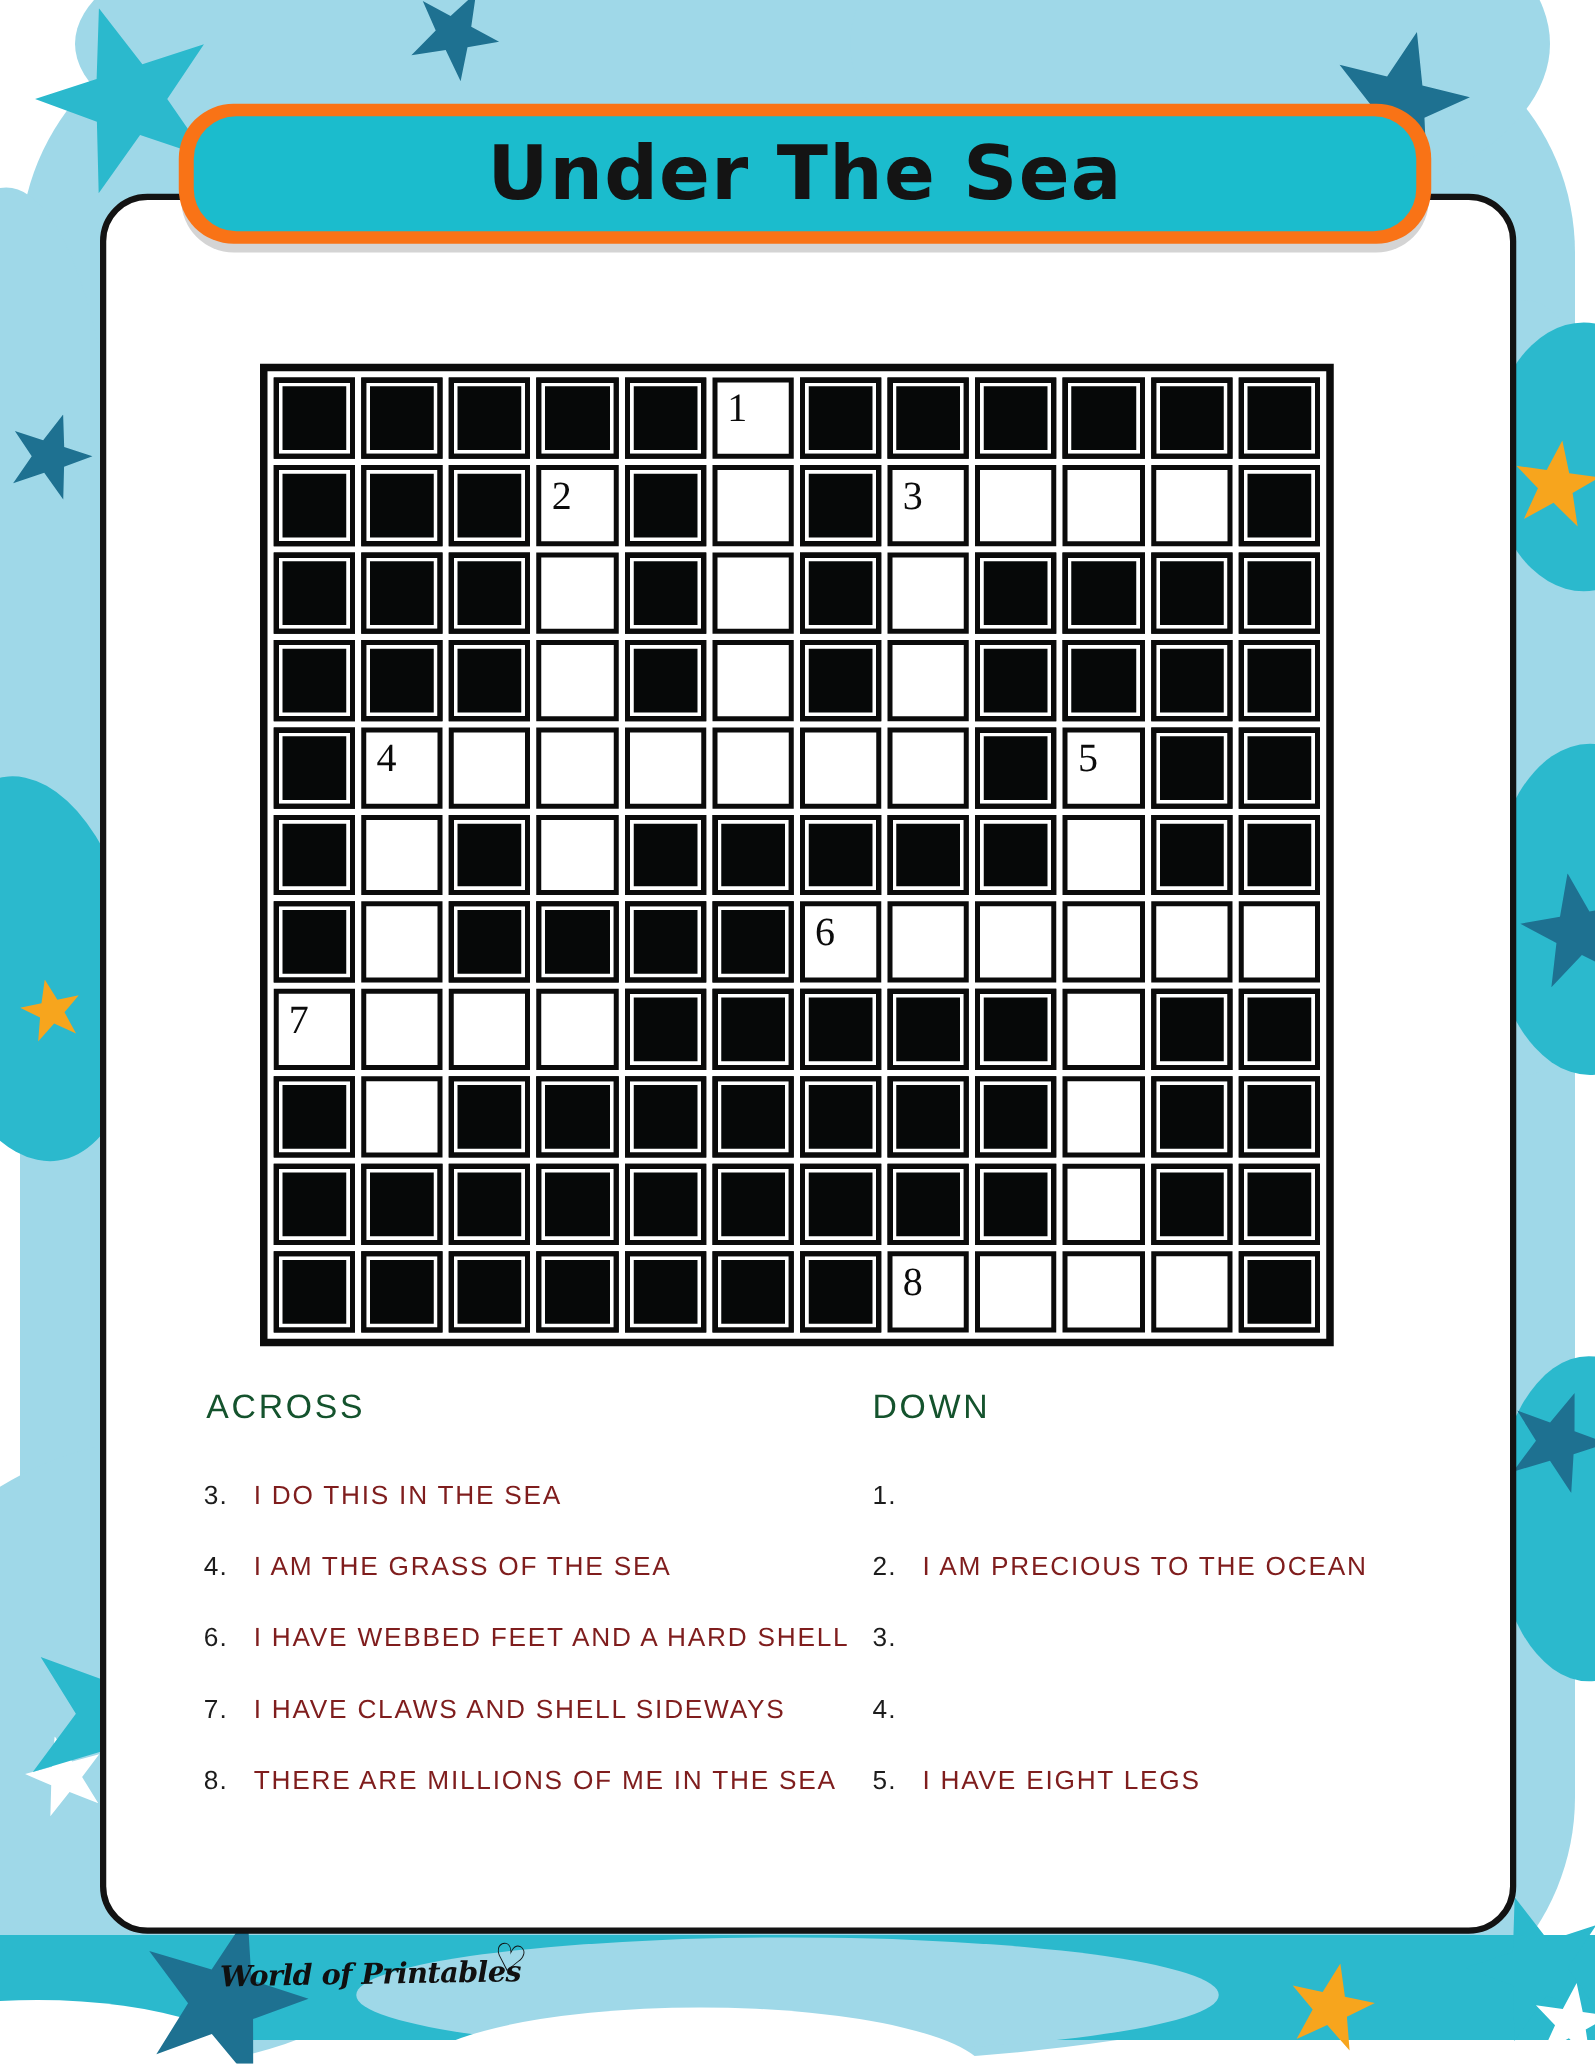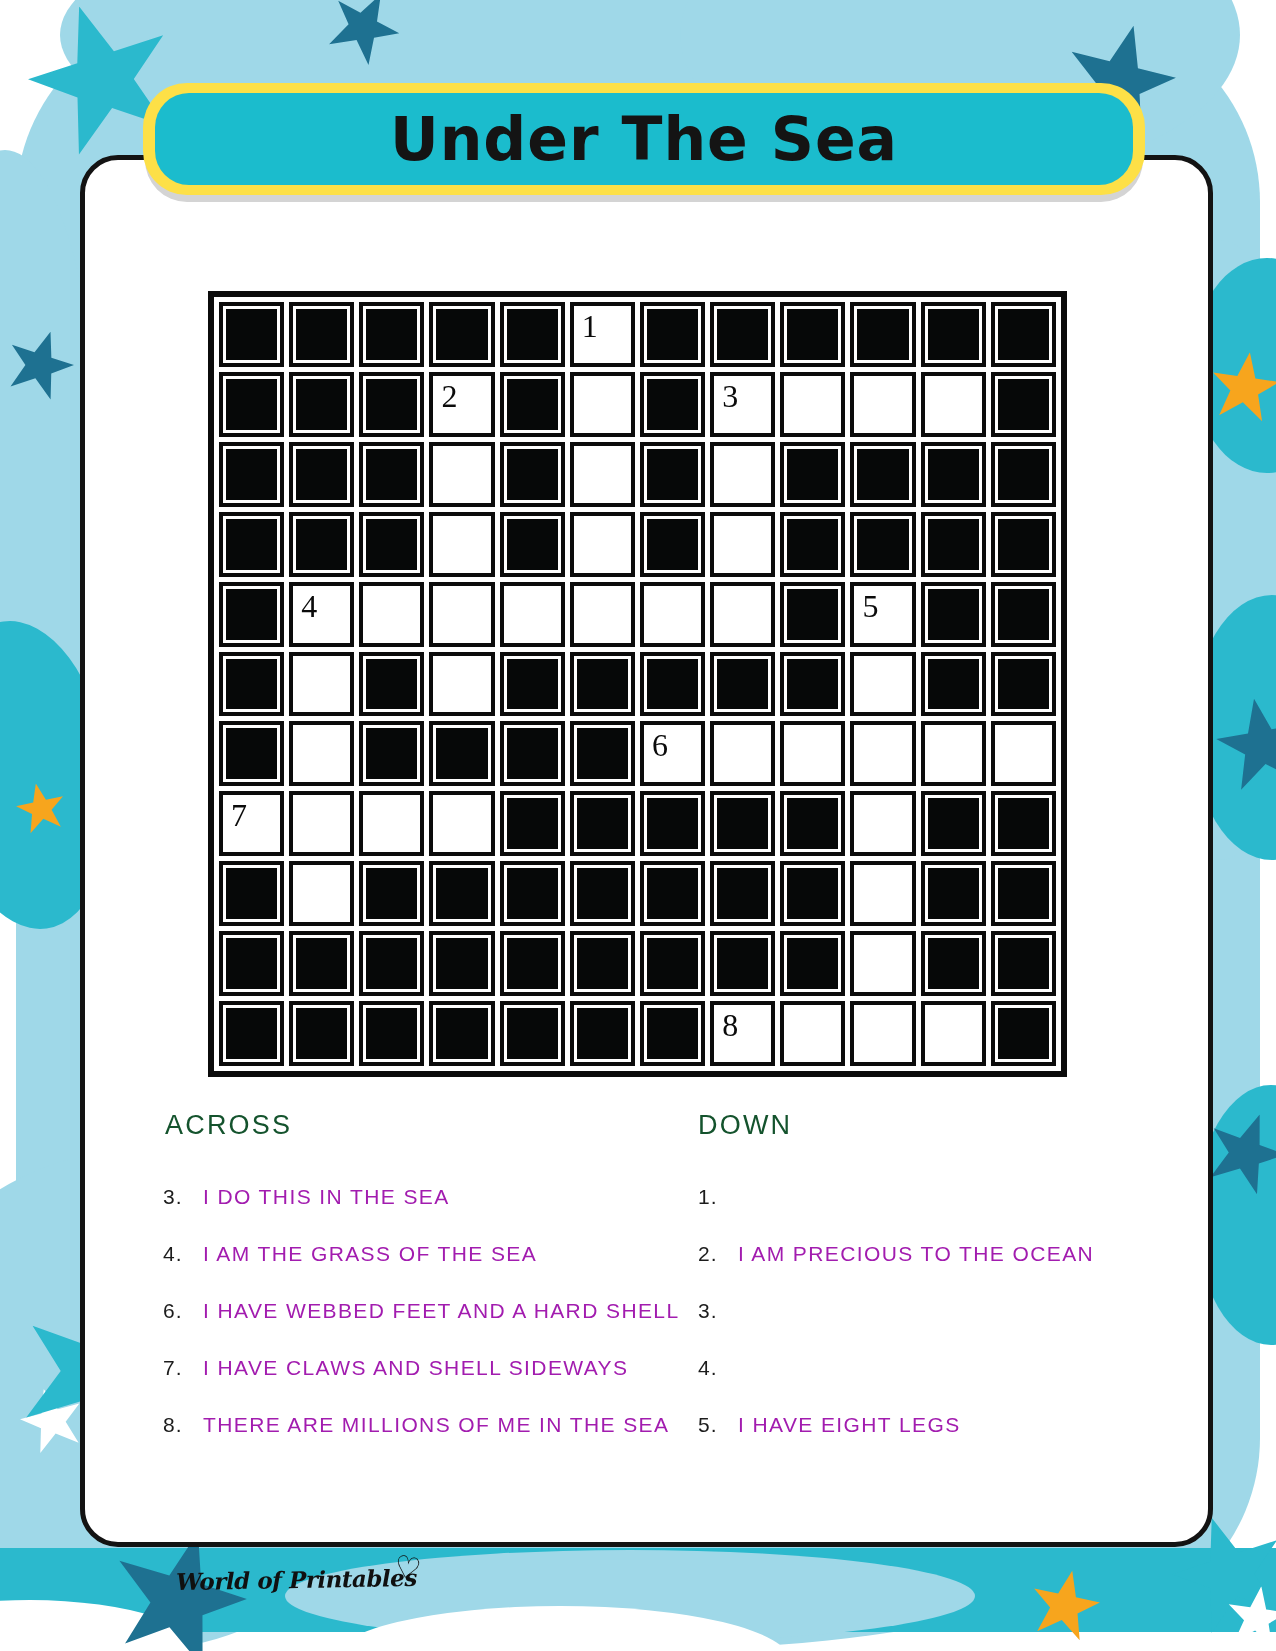--- a/index.html
+++ b/index.html
@@ -18,21 +18,21 @@
   .star.teal{background:var(--teal);}
   .star.dark{background:var(--dark-teal);}
   .star.orange{background:var(--orange);}
   .star.white{background:#ffffff;}
 
   
   .card{position:absolute;left:80px;top:155px;width:1133px;height:1392px;background:#ffffff;
         border:5px solid #131313;border-radius:38px;z-index:4;box-sizing:border-box;}
 
   
-  .titlebar{position:absolute;left:143px;top:83px;width:1002px;height:112px;background:#fde047;
+  .titlebar{position:absolute;left:143px;top:83px;width:1002px;height:112px;background:#f97316;
             border-radius:44px;z-index:5;box-shadow:0 9px 0 -2px #d4d4d4;}
   .titlebar-inner{position:absolute;left:12px;top:10px;right:12px;bottom:10px;
             background:var(--header-teal);border-radius:34px;}
   .title-text{position:absolute;left:0;top:0;width:100%;height:100%;display:flex;
             align-items:center;justify-content:center;
             font-family:"DejaVu Sans",sans-serif;font-weight:bold;font-size:60px;
             letter-spacing:1px;color:#141414;}
 
   
   .grid{position:absolute;left:123px;top:131px;width:859px;height:786px;box-sizing:border-box;
@@ -41,21 +41,21 @@
   .cell{position:relative;box-sizing:border-box;border:4px solid #0b0b0b;background:#ffffff;}
   .cell.black{background:#060808;box-shadow:inset 0 0 0 3px #ffffff;}
   .cell-num{position:absolute;left:8px;top:2px;font-family:"Liberation Serif",serif;
         font-size:32px;line-height:36px;color:#0b0b0b;}
 
   
   .clue-head{position:absolute;font-size:27px;letter-spacing:2.2px;color:#14532d;}
   .clue-list{position:absolute;display:flex;flex-direction:column;}
   .clue-row{height:57px;display:flex;align-items:flex-start;}
   .clue-num{width:40px;flex:0 0 40px;font-size:21px;letter-spacing:1px;color:#1c1c1c;}
-  .clue-text{font-size:21px;letter-spacing:1.4px;white-space:nowrap;color:#a21caf;}
+  .clue-text{font-size:21px;letter-spacing:1.4px;white-space:nowrap;color:#7f1d1d;}
 
   
   .brand{position:absolute;left:176px;top:1566px;z-index:6;
          font-family:"DejaVu Serif",serif;font-style:italic;font-weight:bold;
          font-size:23px;letter-spacing:-0.5px;color:#101010;transform:rotate(-1deg);}
   .heart{position:absolute;left:394px;top:1550px;z-index:6;font-size:30px;color:#101010;
          transform:rotate(12deg);font-family:"DejaVu Sans",sans-serif;}
   .tagline{position:absolute;left:428px;top:1574px;z-index:6;
          font-family:"Liberation Sans",sans-serif;font-weight:bold;font-size:21px;
          letter-spacing:-0.2px;color:#101010;white-space:nowrap;}

